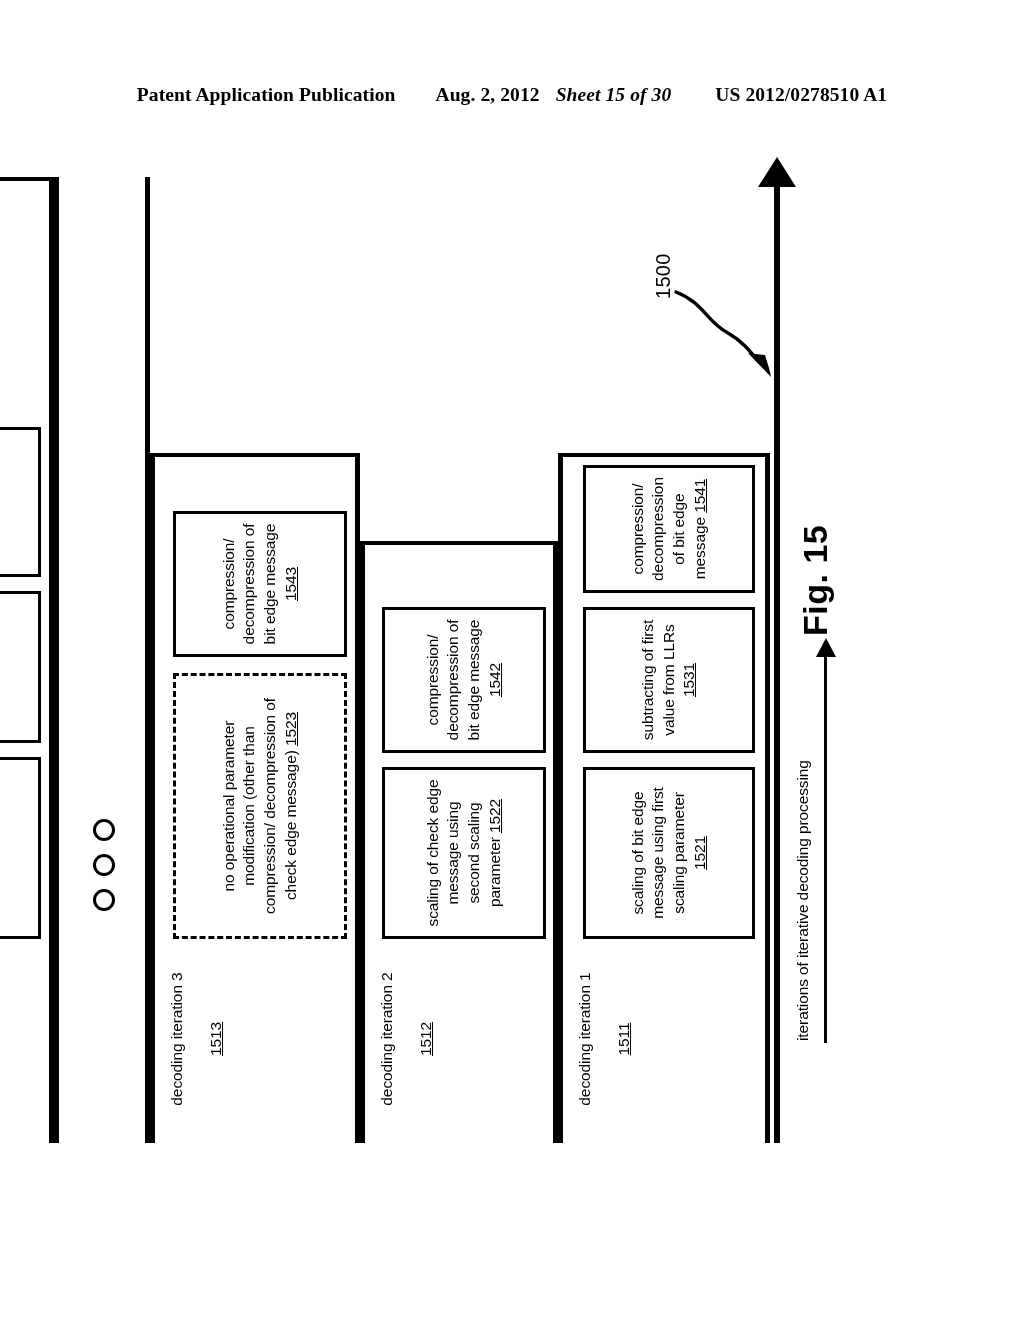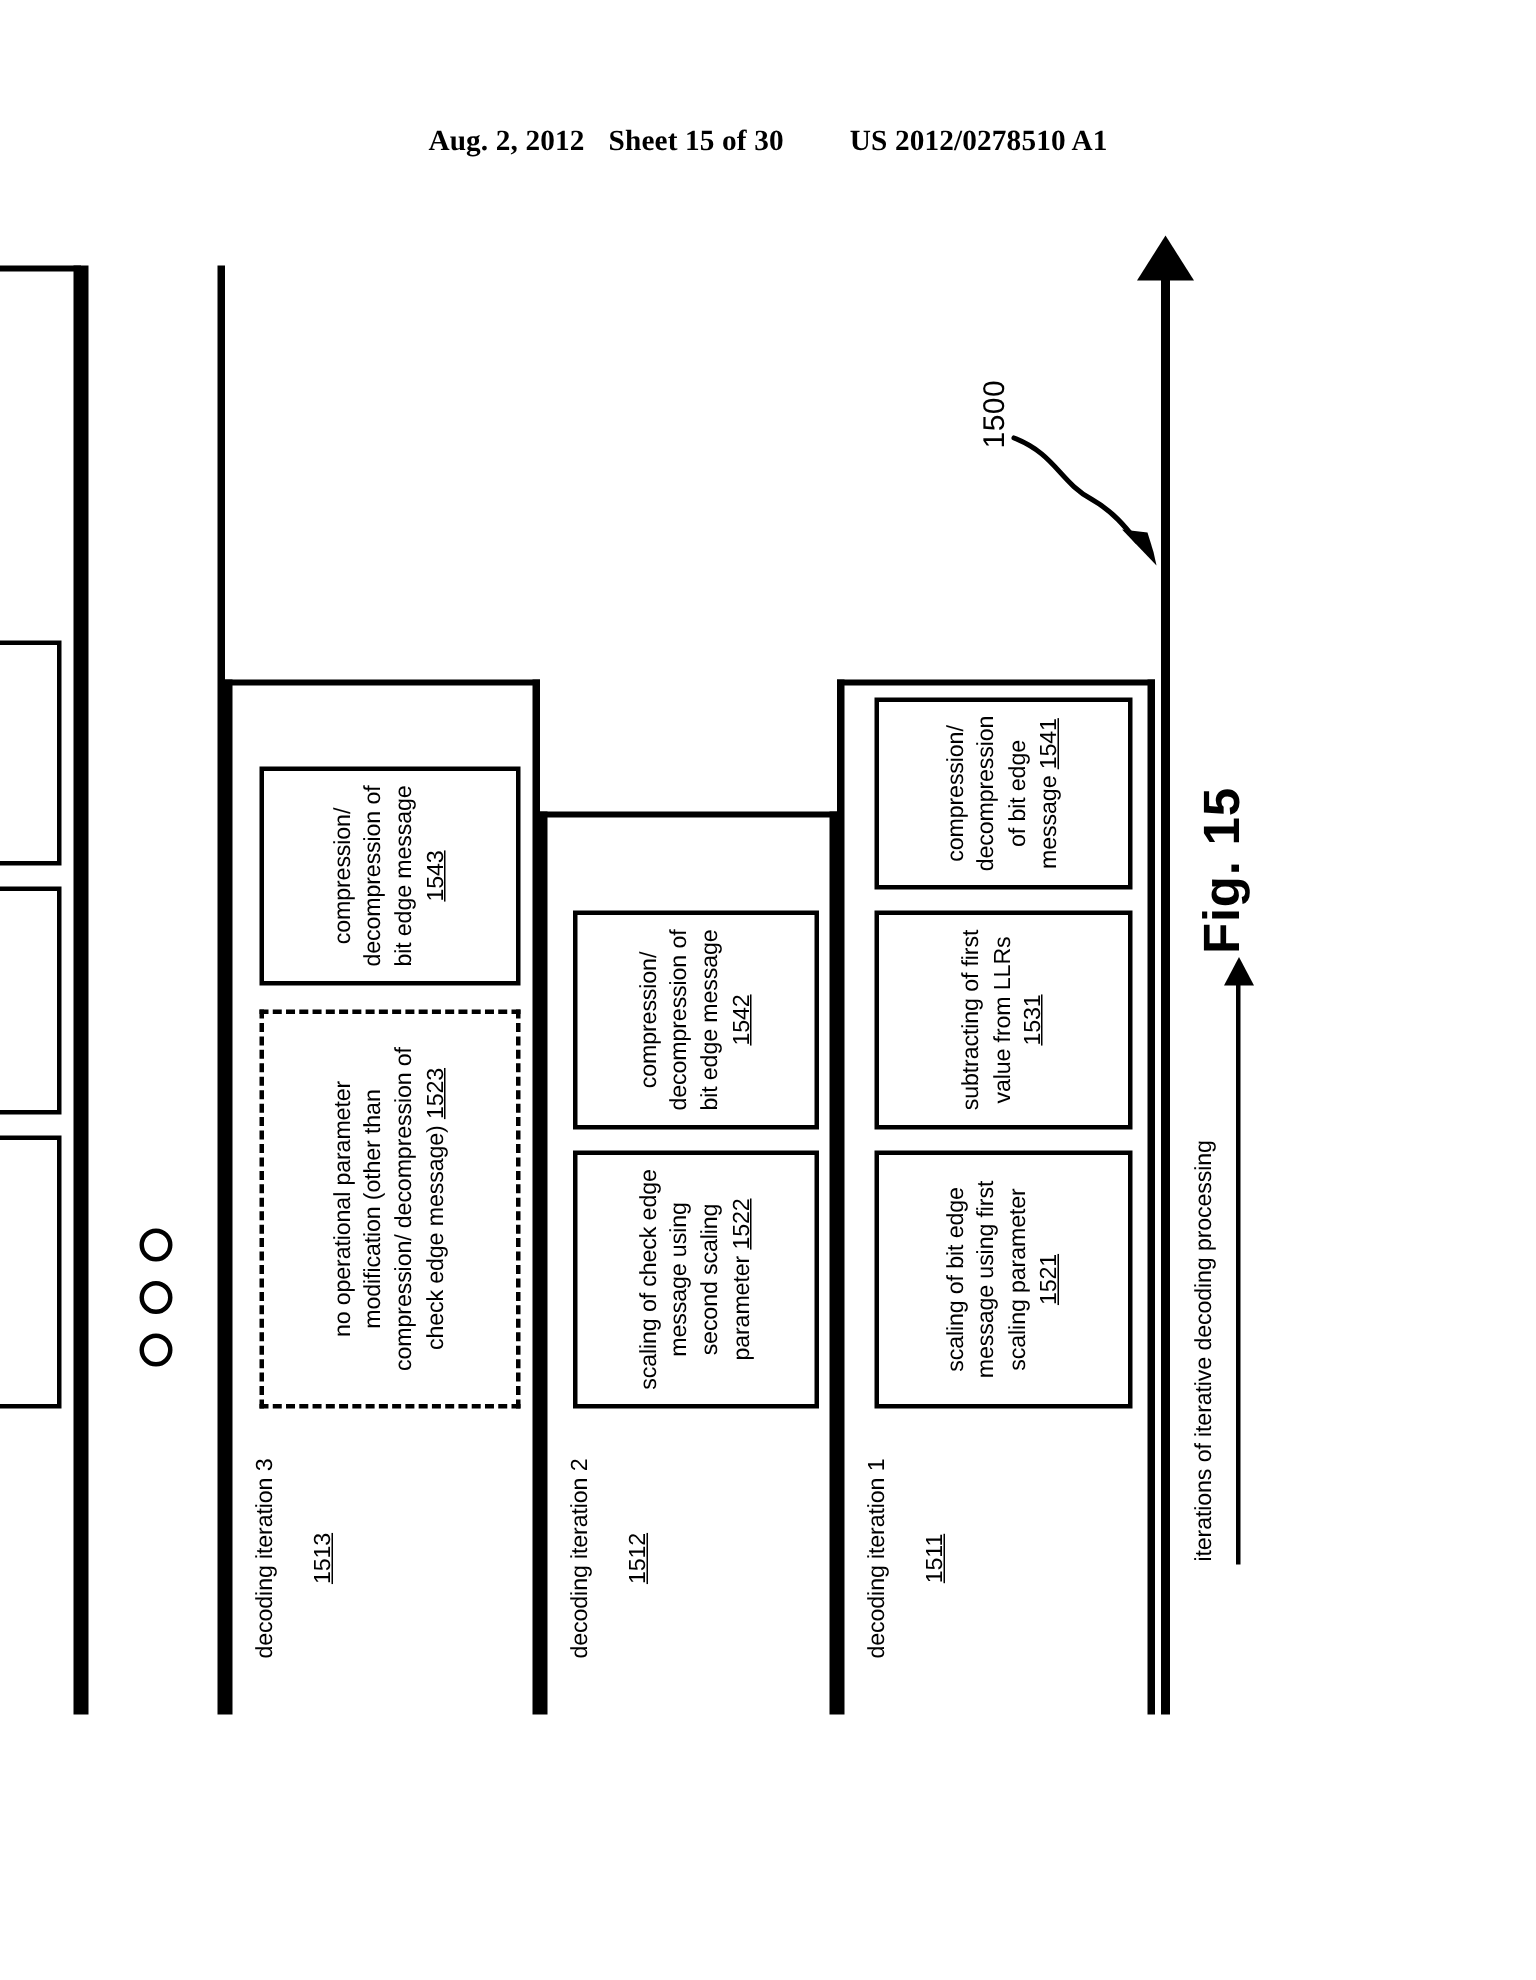--- a/index.html
+++ b/index.html
@@ -26,21 +26,21 @@
     justify-content: center;
     align-items: baseline;
     font-family: "Liberation Serif", serif;
     font-weight: bold;
     font-size: 19.5px;
     letter-spacing: 0.1px;
     white-space: nowrap;
   }
   .page-header .seg-pub { margin-right: 40px; }
   .page-header .seg-date { margin-right: 16px; }
-  .page-header .seg-sheet { margin-right: 44px; }
+  .page-header .seg-sheet { margin-right: 44px; font-style: italic; }
   .page-header .seg-num { }
 
   
   
   #figure-canvas {
     position: absolute;
     width: 1010px;
     height: 600px;
     left: 50%;
     top: 50%;
@@ -173,20 +173,21 @@
     left: 770px;
     top: 430px;
     width: 110px;
     height: 110px;
   }
 </style>
 </head>
 <body>
 
 <div class="page-header">
+  <span class="seg-pub">Patent Application Publication</span>
   <span class="seg-date">Aug. 2, 2012</span>
   <span class="seg-sheet">Sheet 15 of 30</span>
   <span class="seg-num">US 2012/0278510 A1</span>
 </div>
 
 <div id="figure-canvas">
 
   <div class="axis-line"></div>
   <div class="axis-arrow"></div>
 

